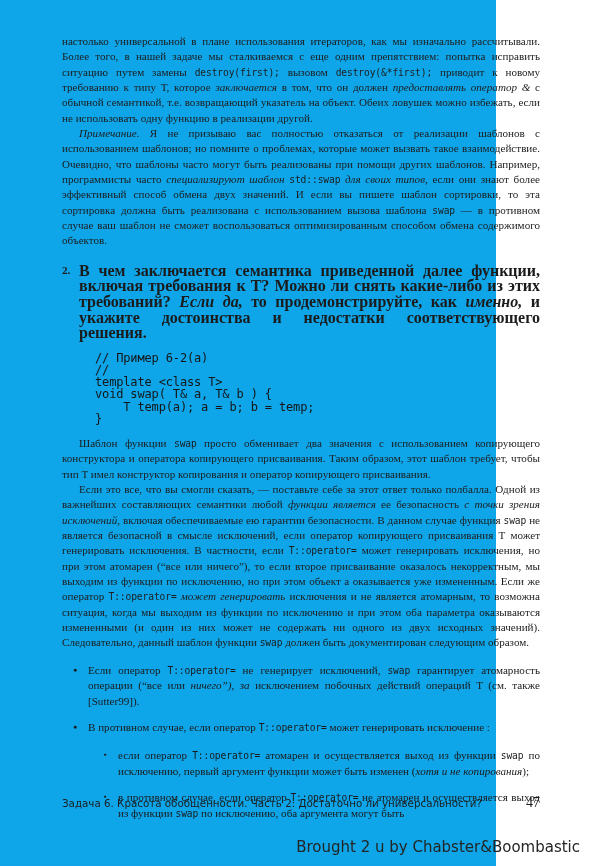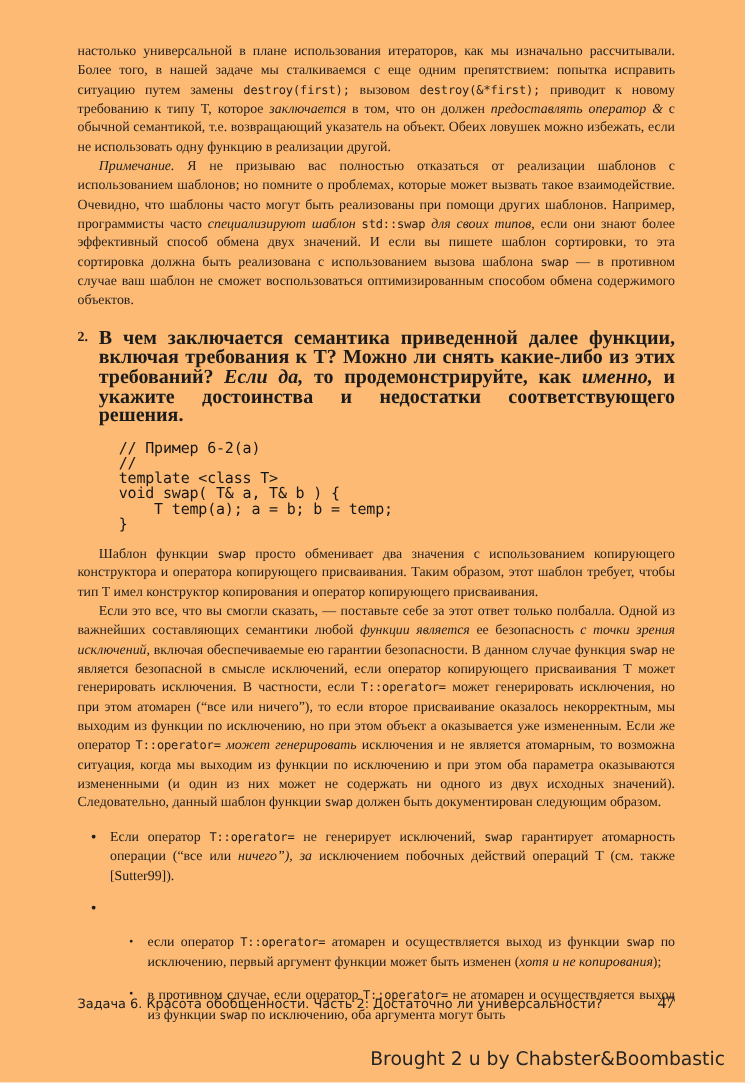--- a/index.html
+++ b/index.html
@@ -13,23 +13,23 @@
     position: relative;
     font-family: "Liberation Serif", "DejaVu Serif", serif;
     color: #1b1b1b;
     overflow: hidden;
   }
 
   .page {
     position: absolute;
     left: 0;
     top: 0;
-    width: 596px;
+    width: 496px;
     height: 866px;
-    background: #fdba74;
+    background: #0ea5e9;
   }
 
   .content {
     position: absolute;
     left: 62px;
     top: 34px;
     width: 478px;
   }
 
   
@@ -196,20 +196,21 @@
 
     <ul class="bullets">
 
       <li class="bullet-item">
         <span class="dot dot-big"></span>
         <span class="bullet-text"><span>Если оператор </span><span class="mono">T::operator=</span><span> не генерирует исключений, </span><span class="mono">swap</span><span> гарантирует атомарность операции (“все или </span><span class="it">ничего”),</span><span> </span><span class="it">за</span><span> исключением побочных действий операций T (см. также [Sutter99]).</span></span>
       </li>
 
       <li class="bullet-item">
         <span class="dot dot-big"></span>
+        <span class="bullet-text"><span>В противном случае, если оператор </span><span class="mono">T::operator=</span><span> может генерировать исключение :</span></span>
       </li>
     </ul>
 
     <ul class="sub-bullets">
 
       <li class="bullet-item">
         <span class="dot dot-small"></span>
         <span class="bullet-text"><span>если оператор </span><span class="mono">T::operator=</span><span> атомарен и осуществляется выход из функции </span><span class="mono">swap</span><span> по исключению, первый аргумент функции может быть изменен (</span><span class="it">хотя и не копирования</span><span>);</span></span>
       </li>
 

